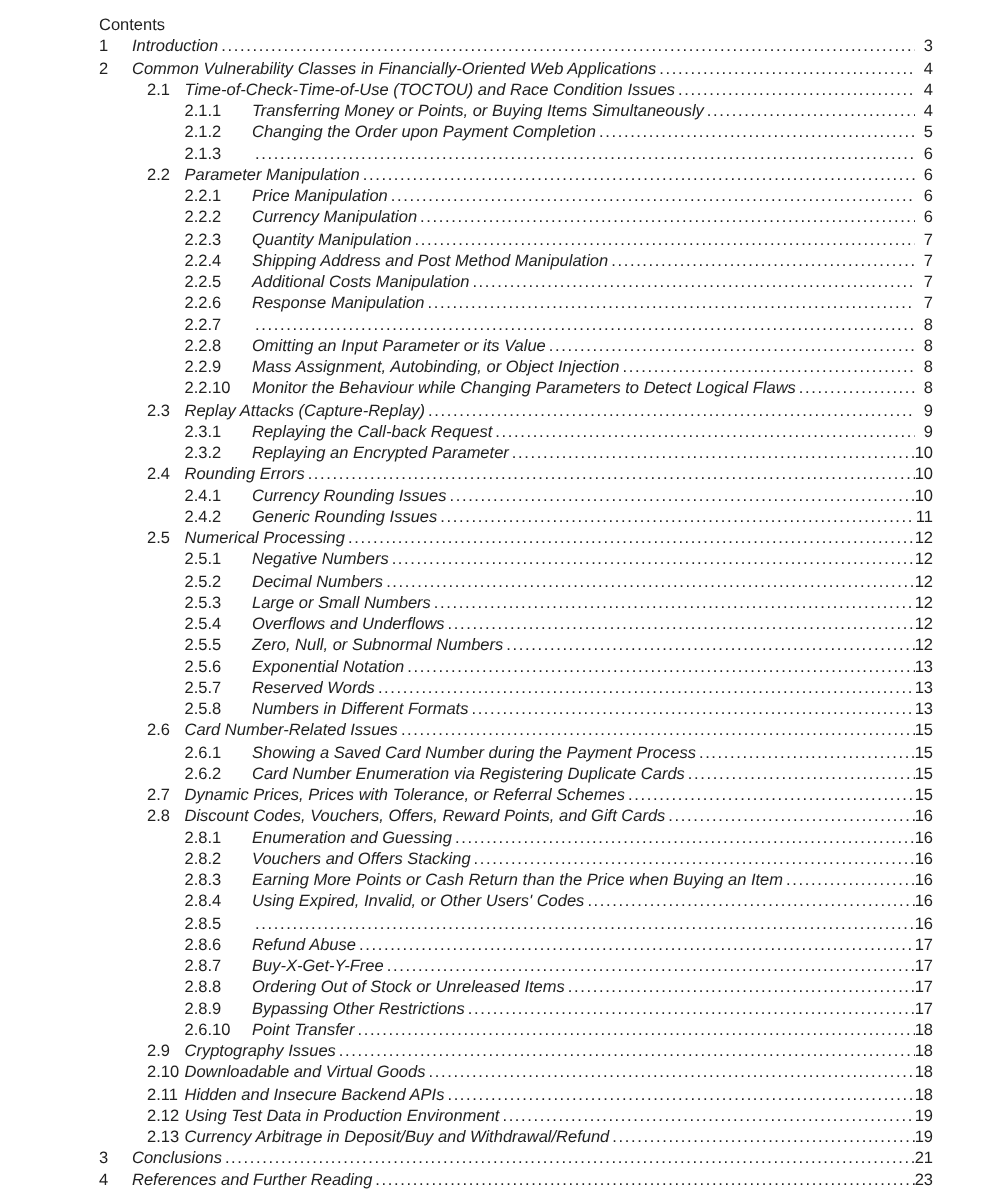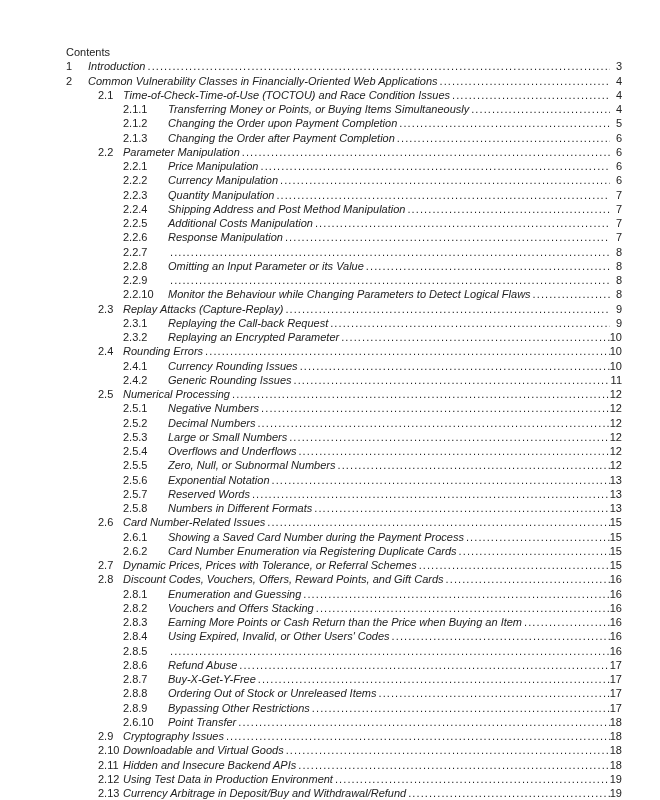--- a/index.html
+++ b/index.html
@@ -14,21 +14,20 @@
     line-height: 14.25px;
     color: #222222;
   }
   .page {
     width: 660px; height: 800px;
     padding: 10px 38px 0 66px;
   }
   .toc-title {
     height: 14.25px;
     white-space: nowrap;
-    margin-top: 35px;
   }
   .row {
     display: flex;
     align-items: baseline;
     height: 14.25px;
     white-space: nowrap;
   }
   .row .num { flex: 0 0 auto; }
   .lvl1 .num { width: 22px; }
   .lvl2 { padding-left: 32px; }
@@ -84,21 +83,20 @@
         <span class="pagenum">4</span>
       </div>
       <div class="row lvl3">
         <span class="num">2.1.2</span>
         <span class="label">Changing the Order upon Payment Completion</span>
         <span class="dots"></span>
         <span class="pagenum">5</span>
       </div>
       <div class="row lvl3">
         <span class="num">2.1.3</span>
-        <span class="label">Changing the Order after Payment Completion</span>
         <span class="dots"></span>
         <span class="pagenum">6</span>
       </div>
       <div class="row lvl2">
         <span class="num">2.2</span>
         <span class="label">Parameter Manipulation</span>
         <span class="dots"></span>
         <span class="pagenum">6</span>
       </div>
       <div class="row lvl3">
@@ -143,20 +141,21 @@
         <span class="pagenum">8</span>
       </div>
       <div class="row lvl3">
         <span class="num">2.2.8</span>
         <span class="label">Omitting an Input Parameter or its Value</span>
         <span class="dots"></span>
         <span class="pagenum">8</span>
       </div>
       <div class="row lvl3">
         <span class="num">2.2.9</span>
+        <span class="label">Mass Assignment, Autobinding, or Object Injection</span>
         <span class="dots"></span>
         <span class="pagenum">8</span>
       </div>
       <div class="row lvl3">
         <span class="num">2.2.10</span>
         <span class="label">Monitor the Behaviour while Changing Parameters to Detect Logical Flaws</span>
         <span class="dots"></span>
         <span class="pagenum">8</span>
       </div>
       <div class="row lvl2">

